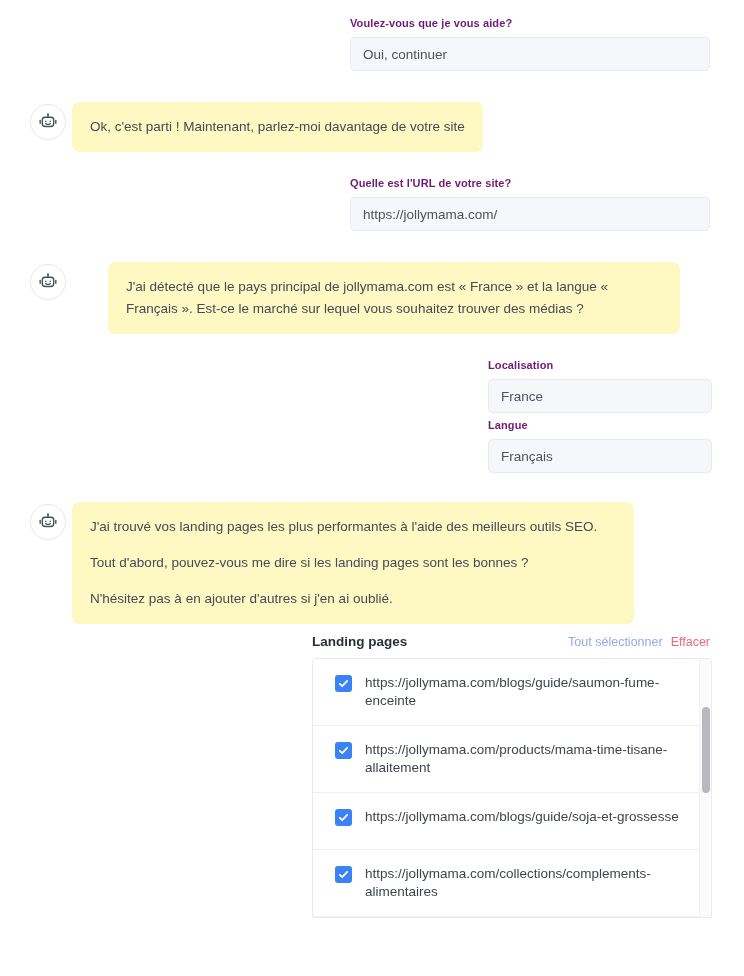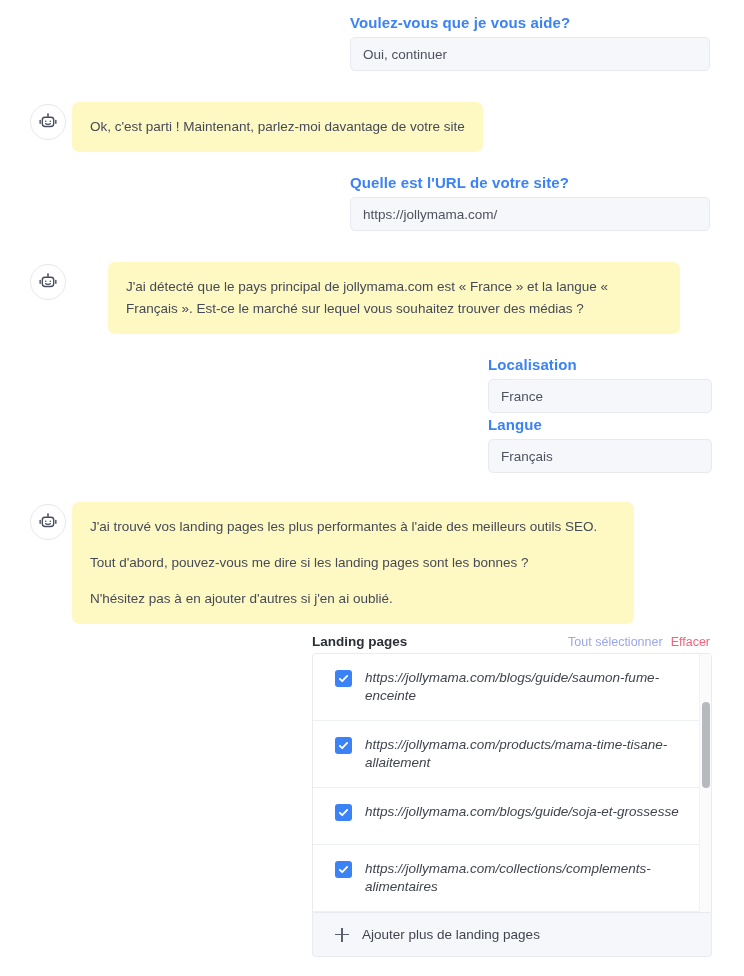--- a/index.html
+++ b/index.html
@@ -18,23 +18,23 @@
     background: #ffffff;
   }
 
   
   .form-block {
     position: absolute;
     width: 360px;
     left: 350px;
   }
   .field-label {
-    font-size: 15px;
+    font-size: 11px;
     font-weight: bold;
-    color: #3b82f6;
+    color: #701a75;
     line-height: 18px;
     margin-bottom: 5px;
     letter-spacing: .1px;
   }
   .field-input {
     width: 100%;
     height: 34px;
     background: #f6f7fa;
     border: 1px solid #e8eaf0;
     border-radius: 5px;
@@ -82,21 +82,21 @@
     position: absolute;
     left: 312px;
     top: 634px;
     width: 400px;
   }
   .lp-head {
     display: flex;
     align-items: center;
     justify-content: space-between;
     padding: 0 2px 0 0;
-    margin-bottom: 4px;
+    margin-bottom: 9px;
   }
   .lp-title {
     font-size: 13.5px;
     font-weight: bold;
     color: #2b2f38;
   }
   .lp-actions { display: flex; align-items: baseline; gap: 8px; }
   .lp-link-select {
     font-size: 12.5px;
     color: #9aa7e8;
@@ -136,21 +136,20 @@
     margin-top: 1px;
     cursor: pointer;
   }
   .cb svg { display: block; }
   .lp-url {
     font-size: 13.5px;
     line-height: 18px;
     color: #3f444f;
     word-break: break-word;
     padding-top: 0px;
-    font-style: italic;
   }
   .lp-scroll-track {
     position: absolute;
     top: 0;
     right: 0;
     width: 12px;
     height: 100%;
     background: #fbfbfc;
     border-left: 1px solid #f1f2f6;
   }
@@ -324,19 +323,15 @@
       <div class="lp-item">
         
         
       </div>
 
       <div class="lp-scroll-track">
         <div class="lp-scroll-thumb"></div>
       </div>
     </div>
 
-    <div class="lp-footer">
-      <span class="plus-icon"></span>
-      <span class="lp-footer-label">Ajouter plus de landing pages</span>
-    </div>
   </div>
 
 </div>
 
 </body></html>

